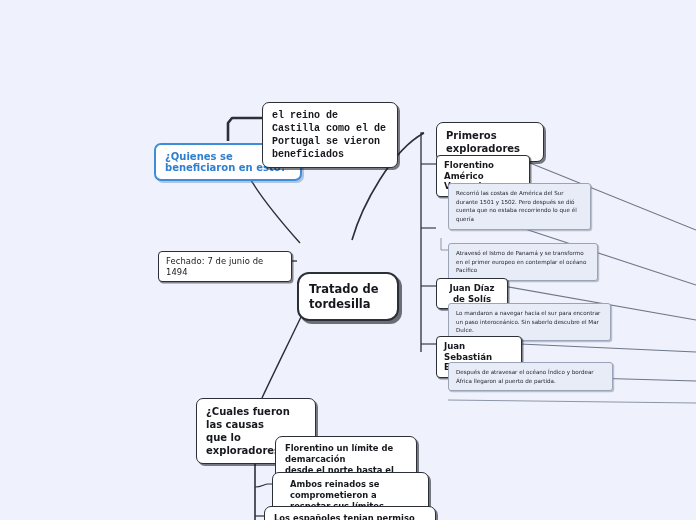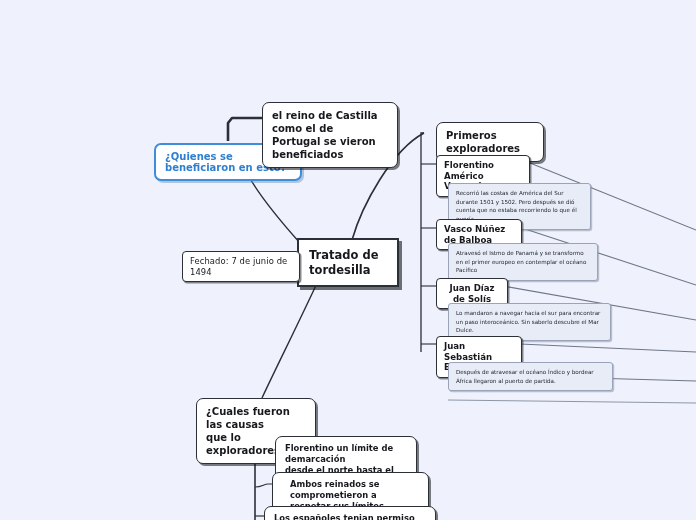--- a/index.html
+++ b/index.html
@@ -33,26 +33,27 @@
     background: #ffffff;
     border: 1.4px solid #2b2f36;
     border-radius: 6px;
     color: #16181d;
     box-shadow: 2px 2px 0 rgba(20,22,28,0.55);
   }
 
   
   .node-root {
     border-width: 2px;
-    border-radius: 0;
+    border-radius: 12px;
     font-weight: bold;
     font-size: 11.5px;
     line-height: 1.28;
     padding: 8px 10px;
     box-shadow: 3px 3px 0 rgba(20,22,28,0.6);
+    margin-top: 34px;
   }
 
   
   .node-topic {
     font-weight: bold;
     font-size: 10px;
     line-height: 1.3;
     padding: 6px 9px;
     border-radius: 7px;
   }
@@ -138,47 +139,44 @@
     <path d="M255,449 C262,449 264,446 268,446 L275,446" stroke="#2b2f36" stroke-width="1.2" fill="none"></path>
     <path d="M255,487 C262,487 264,484 268,484 L272,484" stroke="#2b2f36" stroke-width="1.2" fill="none"></path>
     <path d="M255,516 L264,516" stroke="#2b2f36" stroke-width="1.2" fill="none"></path>
   </svg>
 
   <div class="node node-root" style="left:297px; top:238px; width:102px;">
     <span class="node-text" style="white-space: pre-line;">Tratado de
 tordesilla</span>
   </div>
 
-  <div class="node node-label node-date" style="left:158px; top:251px; width:118px;margin-left:24px;">
+  <div class="node node-label node-date" style="left:158px; top:251px; width:134px;">
     <span class="node-text">Fechado: 7 de junio de 1494</span>
   </div>
 
   <div class="node node-selected" style="left:154px; top:143px; width:148px;">
     <span class="node-text">¿Quienes se beneficiaron en esto?</span>
   </div>
 
   <div class="node node-topic" style="left:262px; top:102px; width:136px;">
-    <span class="node-text" style="white-space: pre-line;">el reino de Castilla como el de
+    <span class="node-text" style="white-space: pre-line; font-family: Liberation Mono, monospace;">el reino de Castilla como el de
 Portugal se vieron beneficiados</span>
   </div>
 
   <div class="node node-topic" style="left:424px; top:122px; width:108px;margin-left:12px;">
     <span class="node-text">Primeros exploradores</span>
   </div>
 
   <div class="node node-label" style="left:436px; top:155px; width:94px;">
     <span class="node-text">Florentino Américo Vespucio</span>
   </div>
   <div class="node node-desc" style="left:448px; top:183px; width:143px;">
     <span class="node-text">Recorrió las costas de América del Sur durante 1501 y 1502. Pero después se dió cuenta que no estaba recorriendo lo que él quería</span>
   </div>
 
-  <div class="node node-label" style="left:436px; top:219px; width:86px;">
-    <span class="node-text">Vasco Núñez de Balboa</span>
-  </div>
   <div class="node node-desc" style="left:448px; top:243px; width:150px;">
     <span class="node-text">Atravesó el Istmo de Panamá y se transformo en el primer europeo en contemplar el océano Pacífico</span>
   </div>
 
   <div class="node node-label" style="left:436px; top:278px; width:72px;text-align:center;">
     <span class="node-text">Juan Díaz de Solís</span>
   </div>
   <div class="node node-desc" style="left:448px; top:303px; width:163px;">
     <span class="node-text">Lo mandaron a navegar hacia el sur para encontrar un paso interoceánico. Sin saberlo descubre el Mar Dulce.</span>
   </div>

